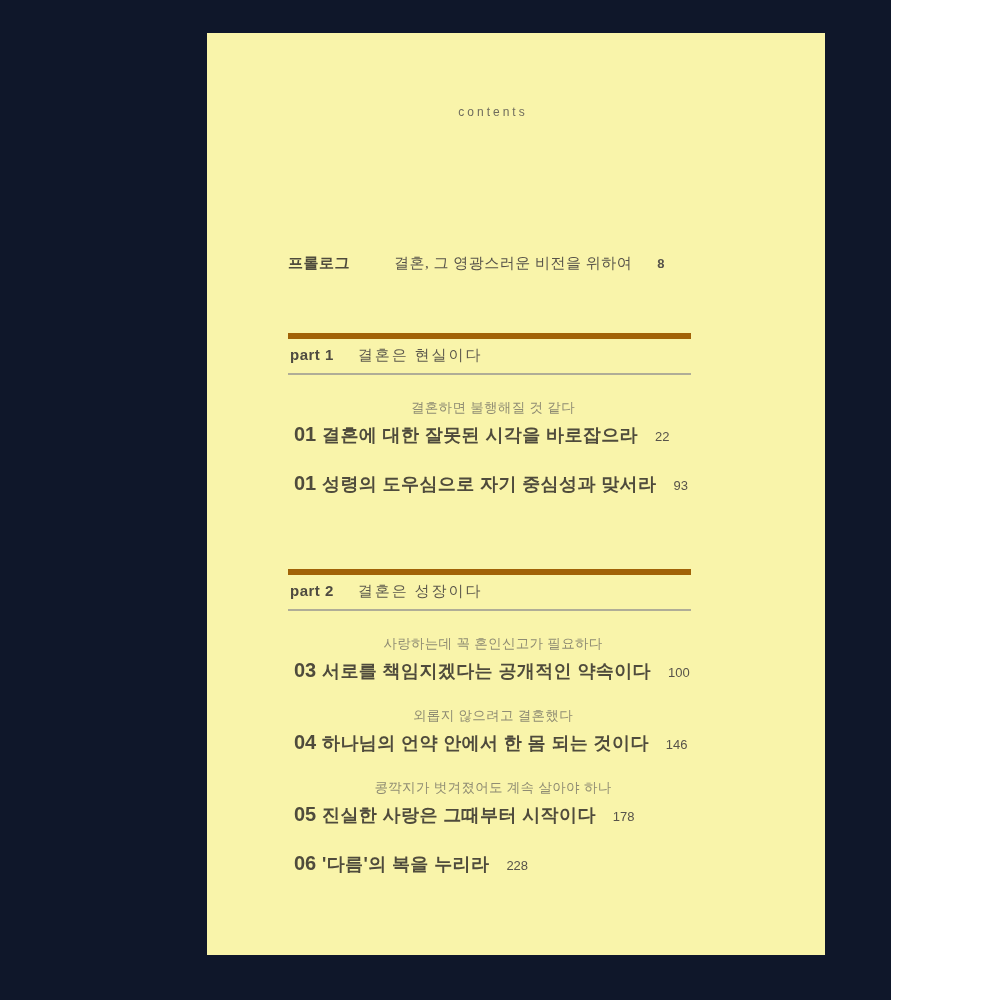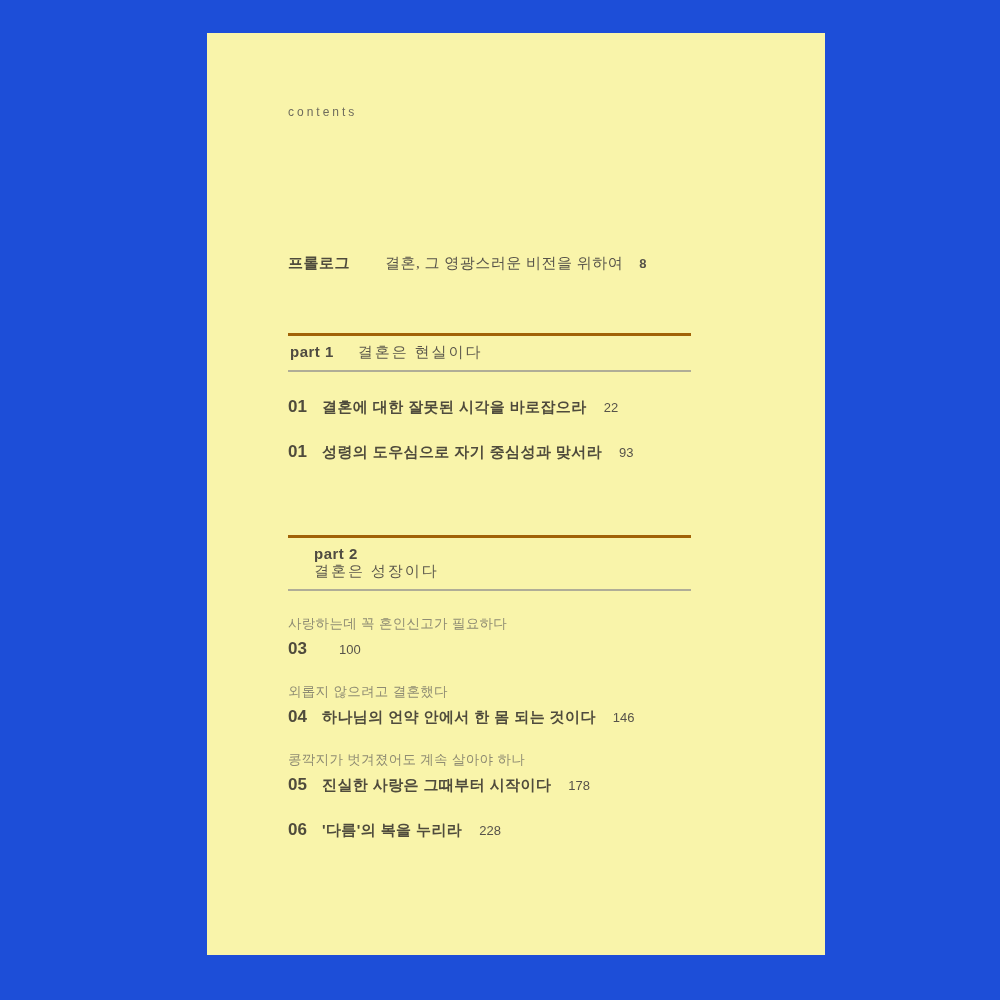--- a/index.html
+++ b/index.html
@@ -4,22 +4,23 @@
 <style>
   * { margin: 0; padding: 0; box-sizing: border-box; }
   html, body {
     width: 1000px; height: 1000px;
     background: #ffffff;
     font-family: "Liberation Sans", sans-serif;
     overflow: hidden;
   }
   .canvas {
     position: relative;
-    width: 1000px; height: 1000px;
-    background: #1d4ed8;
+    width: 891px; height: 1000px;
+    background: #0f172a;
+    text-align: center;
   }
   .book-page {
     position: absolute;
     left: 207px; top: 33px;
     width: 618px; height: 922px;
     background: #f9f4aa;
   }
   .content {
     position: absolute;
     left: 81px; top: 0;
@@ -30,20 +31,21 @@
     font-size: 12px;
     letter-spacing: 3px;
     color: #6f6c5d;
     font-family: "Liberation Sans", sans-serif;
   }
   .prologue {
     margin-top: 135px;
     display: flex;
     align-items: baseline;
     white-space: nowrap;
+    gap: 9px;
   }
   .prologue-label {
     font-size: 15px;
     font-weight: bold;
     color: #4f4b3c;
     letter-spacing: 0.5px;
   }
   .prologue-title {
     margin-left: 35px;
     font-size: 15px;
@@ -53,30 +55,29 @@
   }
   .prologue-page {
     margin-left: 16px;
     font-size: 13px;
     font-weight: bold;
     color: #57534a;
   }
   .part-header {
     margin-top: 60px;
     width: 403px;
-    border-top: 3px solid #a16207;
+    border-top: 6px solid #a16207;
     border-bottom: 2px solid #b0ad97;
     padding: 7px 0 8px 2px;
     display: flex;
     align-items: baseline;
     white-space: nowrap;
   }
   .part-block:nth-of-type(2) .part-header {
     margin-top: 73px;
-    flex-direction: column;
   }
   .part-label {
     font-size: 15px;
     font-weight: bold;
     color: #4f4b41;
     letter-spacing: 0.5px;
   }
   .part-title {
     margin-left: 24px;
     font-size: 15px;
@@ -91,28 +92,28 @@
     letter-spacing: 0.3px;
     line-height: 15px;
   }
   .chapter-line {
     margin-top: 8px;
     display: flex;
     align-items: baseline;
     white-space: nowrap;
   }
   .chapter-number {
-    font-size: 17px;
+    font-size: 20px;
     font-weight: bold;
     color: #4f4b3c;
     width: 34px;
     flex: 0 0 34px;
   }
   .chapter-title {
-    font-size: 15px;
+    font-size: 18px;
     font-weight: bold;
     color: #4f4b3c;
     letter-spacing: 0.4px;
   }
   .chapter-page {
     margin-left: 17px;
     font-size: 13px;
     font-weight: normal;
     color: #57534a;
   }
@@ -133,20 +134,21 @@
       </div>
 
       <div>
   <div class="part-block">
     <div class="part-header">
       <span class="part-label">part 1</span>
       <span class="part-title">결혼은 현실이다</span>
     </div>
     <div>
   <div class="chapter">
+    <div class="chapter-subtitle">결혼하면 불행해질 것 같다</div>
     <div class="chapter-line">
       <span class="chapter-number">01</span>
       <span class="chapter-title">결혼에 대한 잘못된 시각을 바로잡으라</span>
       <span class="chapter-page">22</span>
     </div>
   </div>
 
   <div class="chapter">
     <div class="chapter-line">
       <span class="chapter-number">01</span>
@@ -160,20 +162,21 @@
   <div class="part-block">
     <div class="part-header">
       <span class="part-label">part 2</span>
       <span class="part-title">결혼은 성장이다</span>
     </div>
     <div>
   <div class="chapter">
     <div class="chapter-subtitle">사랑하는데 꼭 혼인신고가 필요하다</div>
     <div class="chapter-line">
       <span class="chapter-number">03</span>
+      <span class="chapter-title">서로를 책임지겠다는 공개적인 약속이다</span>
       <span class="chapter-page">100</span>
     </div>
   </div>
 
   <div class="chapter">
     <div class="chapter-subtitle">외롭지 않으려고 결혼했다</div>
     <div class="chapter-line">
       <span class="chapter-number">04</span>
       <span class="chapter-title">하나님의 언약 안에서 한 몸 되는 것이다</span>
       <span class="chapter-page">146</span>

